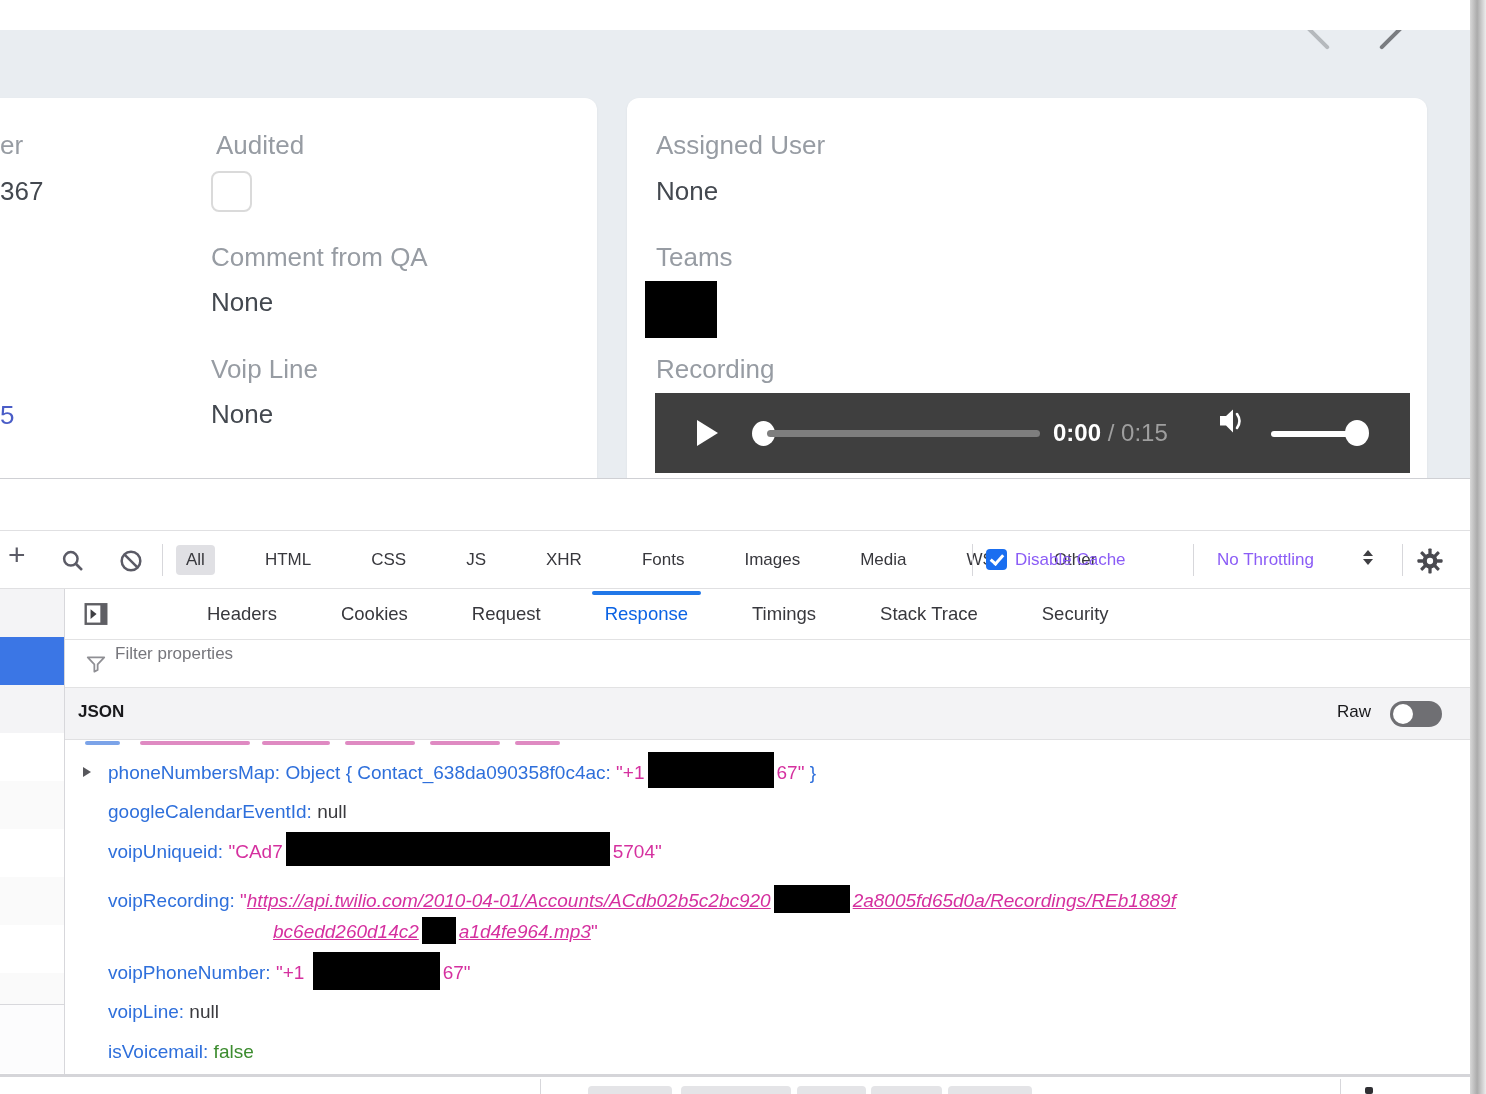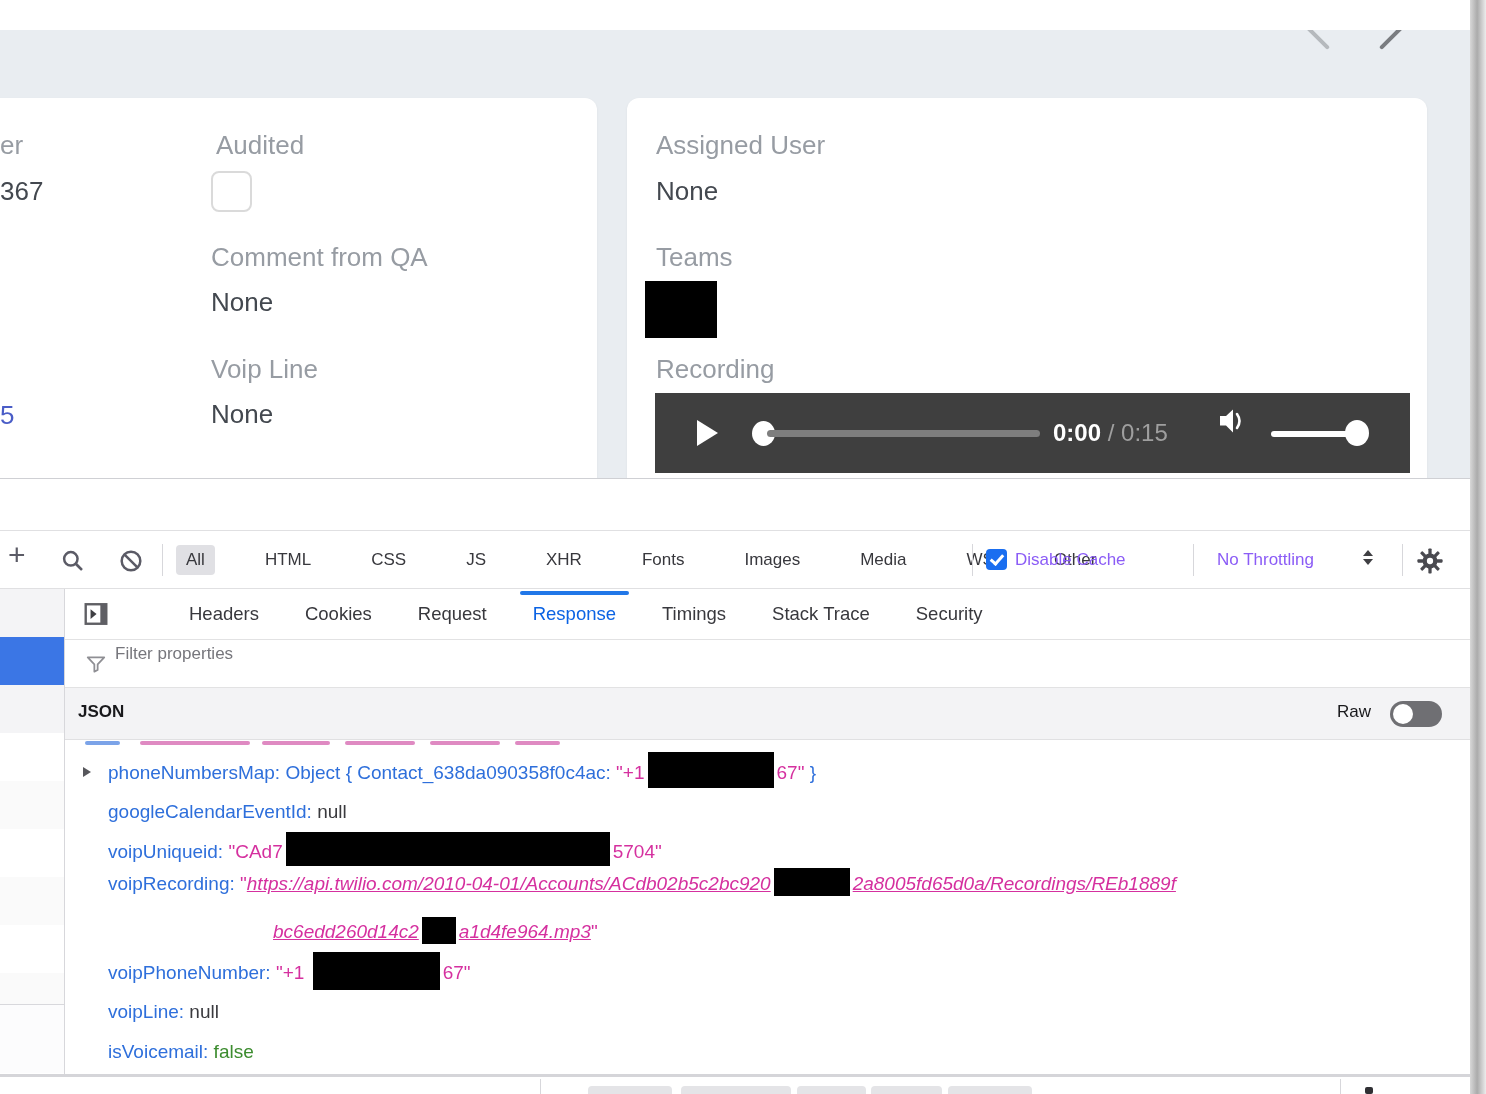--- a/index.html
+++ b/index.html
@@ -47,21 +47,21 @@
   .sort-arrows .down { width:0; height:0; border-left:5px solid transparent; border-right:5px solid transparent; border-top:6px solid #3f3f43; }
 
   
   .request-list { position:absolute; left:0; top:589px; width:65px; height:485px; border-right:1px solid #d7d7db; background:#fff; }
   .rrow { width:100%; }
   .r-grey { background:#f4f4f6; }
   .r-faint { background:#fafafa; }
   .r-sel { background:#3b76e5; }
 
   
-  .detail-tabs { position:absolute; left:65px; top:589px; width:1421px; height:51px; background:#fff; border-bottom:1px solid #e2e2e3; display:flex; align-items:stretch; padding-left:18px; gap:46px; }
+  .detail-tabs { position:absolute; left:65px; top:589px; width:1421px; height:51px; background:#fff; border-bottom:1px solid #e2e2e3; display:flex; align-items:stretch; padding-left:18px; gap:64px; }
   .dtab { display:flex; align-items:center; font-size:18.5px; color:#38383d; position:relative; cursor:default; white-space:nowrap; }
   .dtab.active { color:#0b63e4; }
   .dtab.active::before { content:''; position:absolute; top:2px; left:-13px; right:-13px; height:4px; border-radius:2px; background:#2177e8; }
   .dtabs-icon { align-self:center; margin-right:34px; }
   .filter-row { position:absolute; left:65px; top:640px; width:1421px; height:48px; background:#fff; border-bottom:1px solid #e2e2e3; }
   .filter-text { position:absolute; left:50px; top:4px; font-size:17px; color:#76767c; }
   .json-band { position:absolute; left:65px; top:688px; width:1421px; height:52px; background:#f3f3f5; border-bottom:1px solid #e0e0e2; }
   .json-title { position:absolute; left:13px; top:14px; font-size:17px; font-weight:bold; color:#19191c; }
   .raw-label { position:absolute; left:1272px; top:14px; font-size:17px; color:#19191c; }
   .raw-toggle { position:absolute; left:1325px; top:13px; width:52px; height:26px; border-radius:13px; background:#6f6f73; }
@@ -286,21 +286,21 @@
     <div class="trow" style="top:52px">
       <span class="prop">googleCalendarEventId:</span>
       <span class="vnull">null</span>
     </div>
 
     <div class="trow" style="top:92px">
       <span class="prop">voipUniqueid:</span>
       <span class="str">"CAd7</span><span class="redact rd2"></span><span class="str">5704"</span>
     </div>
 
-    <div class="trow" style="top:124px">
+    <div class="trow" style="top:141px">
       <span class="prop">voipRecording:</span>
       <span class="str">"</span><span class="lnk">https://api.twilio.com/2010-04-01/Accounts/ACdb02b5c2bc920</span><span class="redact rd3a"></span><span class="lnk">2a8005fd65d0a/Recordings/REb1889f</span>
     </div>
     <div class="trow" style="top:172px;padding-left:208px">
       <span class="lnk">bc6edd260d14c2</span><span class="redact rd3b"></span><span class="lnk">a1d4fe964.mp3</span><span class="str">"</span>
     </div>
 
     <div class="trow" style="top:212px">
       <span class="prop">voipPhoneNumber:</span>
       <span class="str">"+1 </span><span class="redact rd4"></span><span class="str">67"</span>

